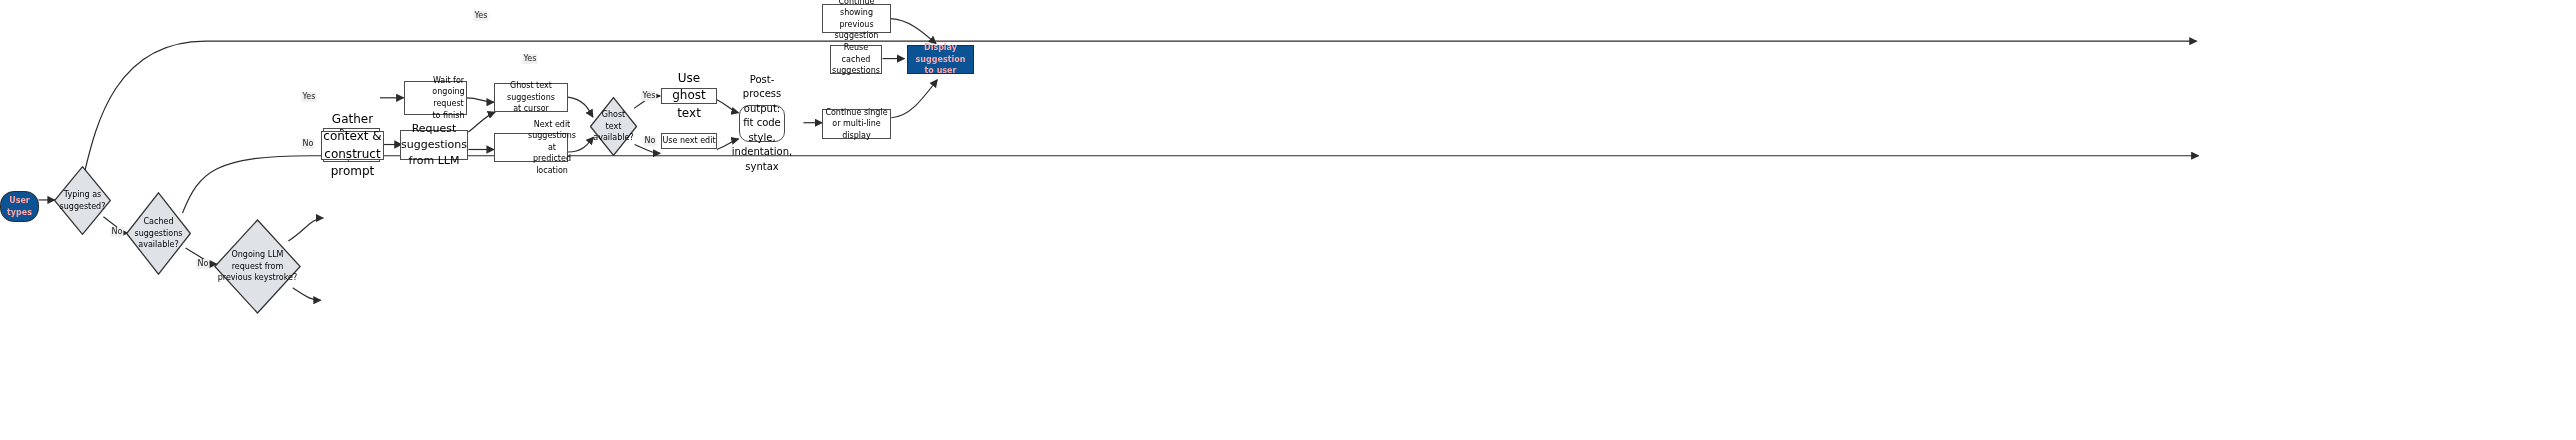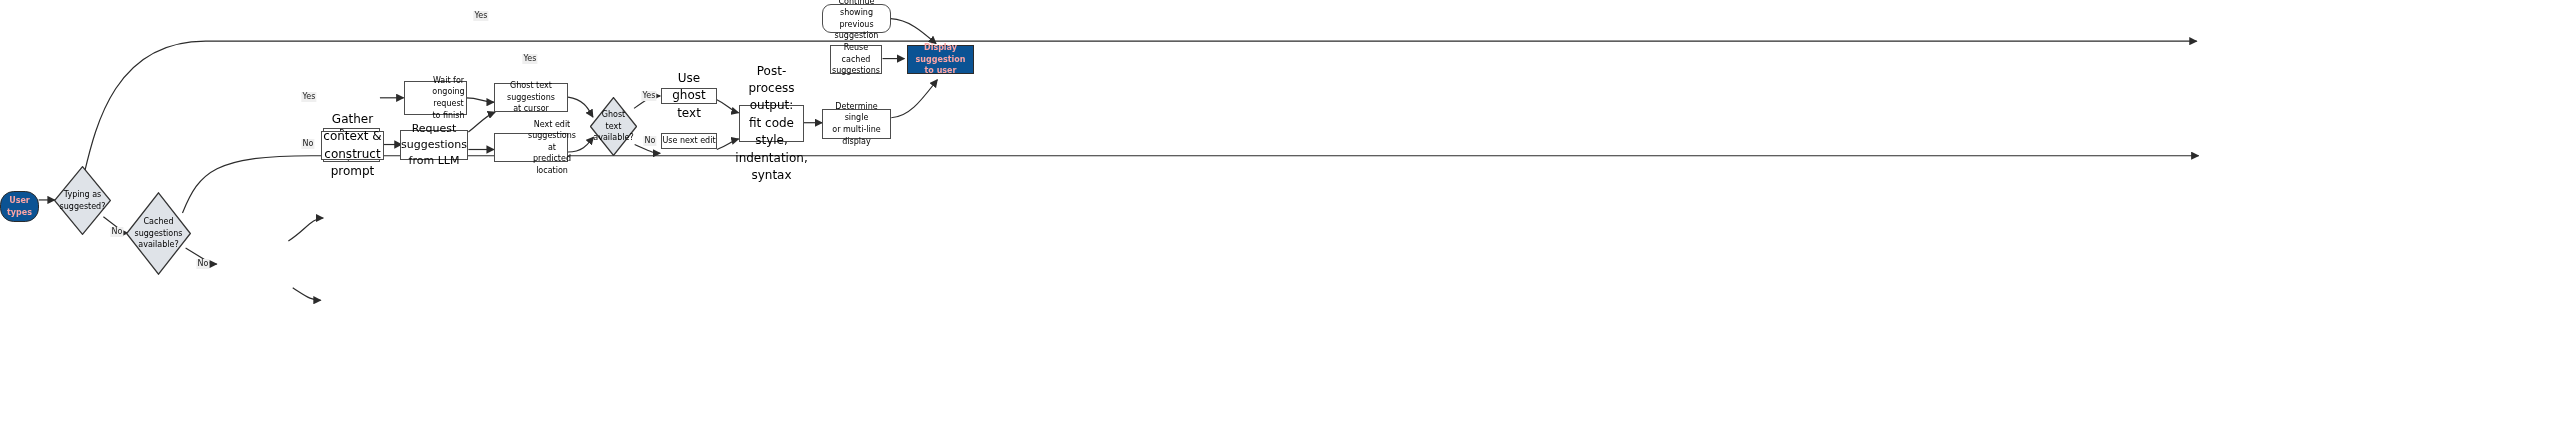--- a/index.html
+++ b/index.html
@@ -165,20 +165,28 @@
 
   <div class="node decision" style="left:126px; top:192px; width:65px; height:83px;">
     <svg class="dshape" viewBox="0 0 100 100" preserveAspectRatio="none">
       <polygon points="50,1 99,50 50,99 1,50" fill="#dfe3e8" stroke="#333333" stroke-width="1.3" vector-effect="non-scaling-stroke"></polygon>
     </svg>
     <span class="lbl" style="font-size:8px;">Cached
 suggestions
 available?</span>
   </div>
 
+  <div class="node decision" style="left:214px; top:219px; width:87px; height:95px;">
+    <svg class="dshape" viewBox="0 0 100 100" preserveAspectRatio="none">
+      <polygon points="50,1 99,50 50,99 1,50" fill="#dfe3e8" stroke="#333333" stroke-width="1.3" vector-effect="non-scaling-stroke"></polygon>
+    </svg>
+    <span class="lbl" style="font-size:8px;">Ongoing LLM
+request from
+previous keystroke?</span>
+  </div>
 
   <div class="node proc" style="left:323px; top:81px; width:57px; height:34px; font-size:8px;margin-top:47px;">
     <span class="lbl">Reuse ongoing
 request</span>
   </div>
 
   <div class="node proc" style="left:404px; top:81px; width:63px; height:34px; font-size:8px;padding-left:26px;">
     <span class="lbl">Wait for ongoing
 request to finish</span>
   </div>
@@ -212,32 +220,32 @@
   </div>
 
   <div class="node proc" style="left:661px; top:88px; width:56px; height:16px; font-size:12px;">
     <span class="lbl">Use ghost text</span>
   </div>
 
   <div class="node proc" style="left:661px; top:133px; width:56px; height:16px; font-size:8px;">
     <span class="lbl">Use next edit</span>
   </div>
 
-  <div class="node proc" style="left:739px; top:105px; width:65px; height:37px; font-size:12px;">
+  <div class="node proc" style="left:739px; top:105px; width:46px; height:37px; font-size:10px;border-radius:10px;">
     <span class="lbl">Post-process output:
 fit code style,
 indentation, syntax</span>
   </div>
 
   <div class="node proc" style="left:822px; top:109px; width:69px; height:30px; font-size:8px;">
-    <span class="lbl">Determine single
+    <span class="lbl">Continue single
 or multi-line display</span>
   </div>
 
-  <div class="node proc" style="left:822px; top:4.4px; width:69px; height:29px; font-size:8px;border-radius:9px;">
+  <div class="node proc" style="left:822px; top:4.4px; width:69px; height:29px; font-size:8px;">
     <span class="lbl">Continue showing
 previous suggestion</span>
   </div>
 
   <div class="node proc" style="left:830px; top:45px; width:52px; height:29px; font-size:8px;">
     <span class="lbl">Reuse cached
 suggestions</span>
   </div>
 
   <div class="node term sq" style="left:907px; top:45px; width:67px; height:29px;">

